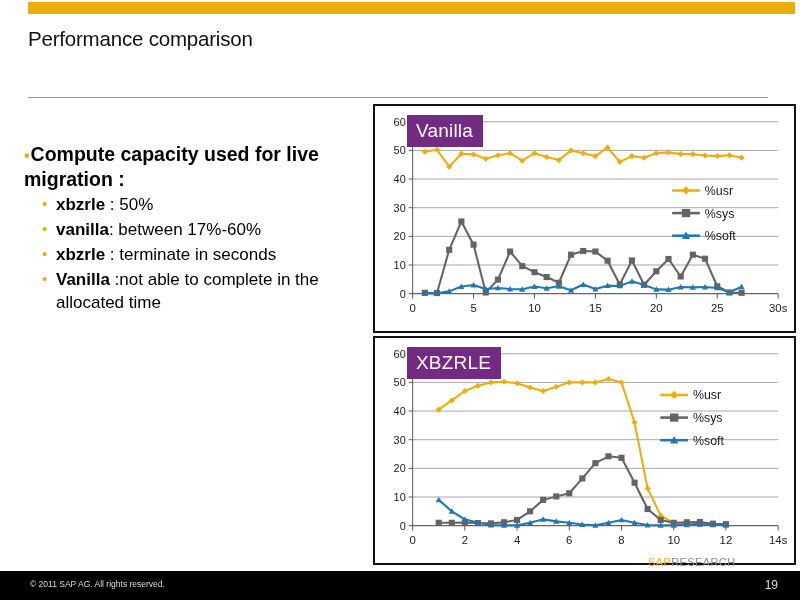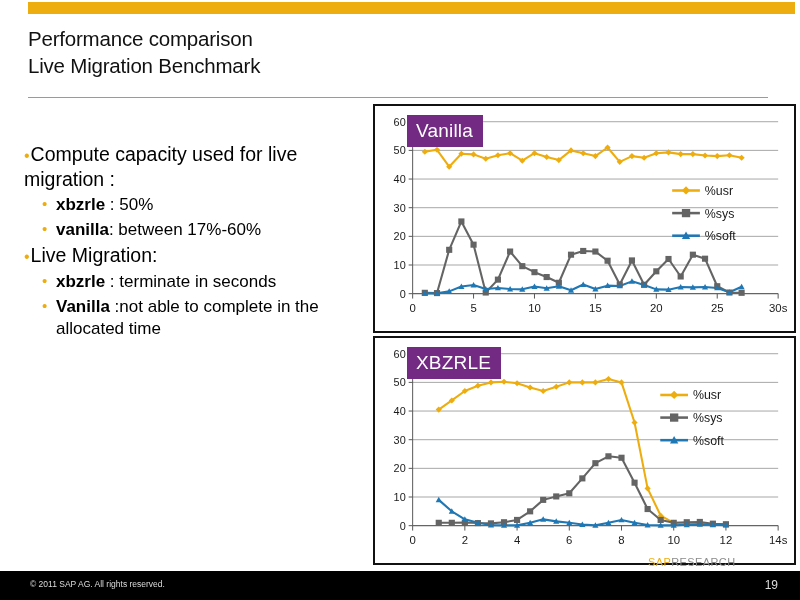--- a/index.html
+++ b/index.html
@@ -19,21 +19,21 @@
     font-size:20.5px;font-weight:normal;color:#111111;line-height:1.30;
     letter-spacing:-0.2px;
   }
   .title div{white-space:nowrap;}
 
   
   .divider{position:absolute;left:28px;top:97px;width:740px;height:1px;background:#9a9a9a;}
 
   
   .bullets{position:absolute;left:24px;top:142px;width:345px;color:#000;}
-  .b1{font-size:19.5px;line-height:1.26;margin-bottom:1px;position:relative;}
+  .b1{font-size:19.5px;line-height:1.26;margin-bottom:1px;position:relative;font-weight:bold;}
   .b1 .dot{color:#eead0e;font-size:16px;line-height:1;margin-right:1px;}
   .b2{font-size:17px;line-height:1.30;margin-left:18px;position:relative;padding-left:14px;margin-top:3px;margin-bottom:2px;}
   .b2 .dot2{position:absolute;left:0;top:0;color:#eead0e;font-size:15px;}
   .b2 b{font-weight:bold;}
 
   
   .chart-frame{
     position:absolute;background:#ffffff;border:2px solid #111111;
     box-sizing:border-box;
   }
@@ -67,42 +67,38 @@
 </style>
 </head>
 <body>
 
 <div class="slide">
 
   <div class="topbar"></div>
 
   <div class="title">
     <div>Performance comparison</div>
-    <div>Live Migration Benchmark</div>
   </div>
 
   <div class="divider"></div>
 
   <div class="bullets">
 
     <div class="b1">
       <span class="dot">•</span><span>Compute capacity used for live migration :</span>
     </div>
 
     <div class="b2">
       <span class="dot2">•</span><b>xbzrle</b><span> : 50%</span>
     </div>
 
     <div class="b2">
       <span class="dot2">•</span><b>vanilla</b><span>:  between 17%-60%</span>
     </div>
 
-    <div class="b1">
-      <span class="dot">•</span><span>Live Migration:</span>
-    </div>
 
     <div class="b2">
       <span class="dot2">•</span><b>xbzrle</b><span> : terminate in seconds</span>
     </div>
 
     <div class="b2">
       <span class="dot2">•</span><b>Vanilla</b><span> :not able to complete in the allocated time</span>
     </div>
 
   </div>

